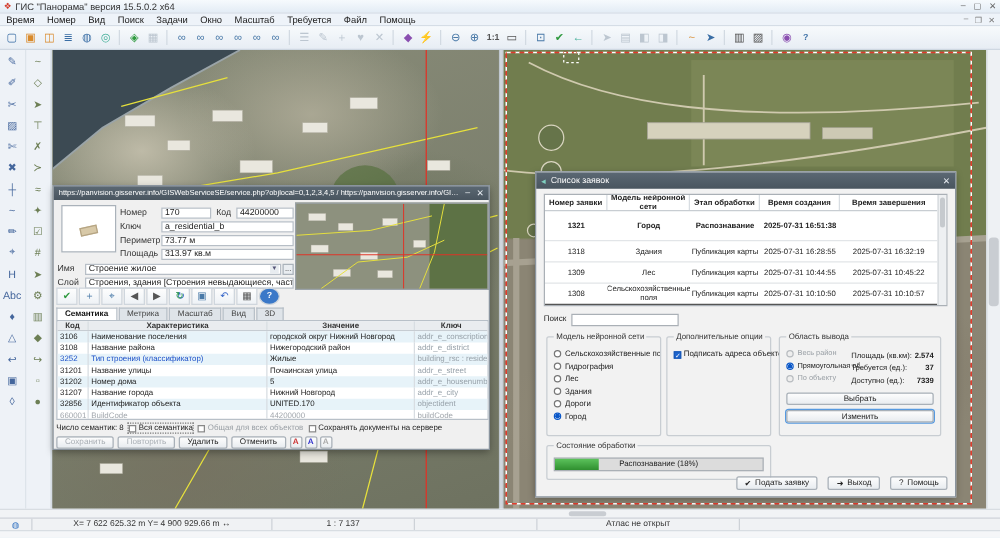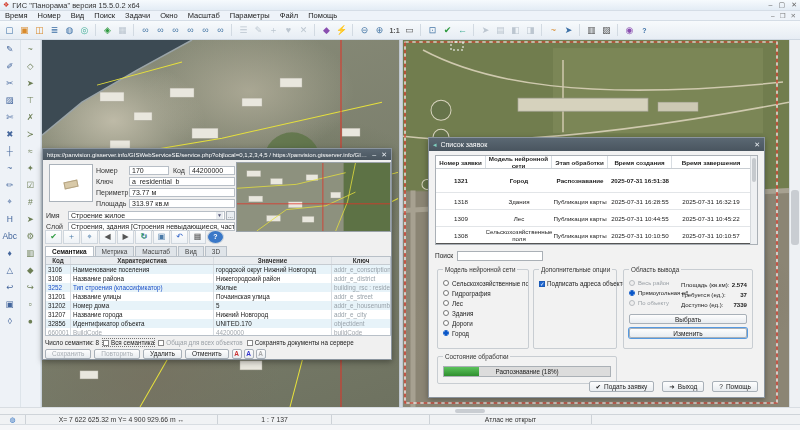--- a/index.html
+++ b/index.html
@@ -165,21 +165,21 @@
 
   <div class="menubar">
     <div style="display:flex">
         <span class="menu-item">Время</span>
         <span class="menu-item">Номер</span>
         <span class="menu-item">Вид</span>
         <span class="menu-item">Поиск</span>
         <span class="menu-item">Задачи</span>
         <span class="menu-item">Окно</span>
         <span class="menu-item">Масштаб</span>
-        <span class="menu-item">Параметры</span>
+        <span class="menu-item">Требуется</span>
         <span class="menu-item">Файл</span>
         <span class="menu-item">Помощь</span>
       </div>
     <div class="mdi">
         <span>‒</span>
         <span>❐</span>
         <span>✕</span>
       </div>
   </div>
 

